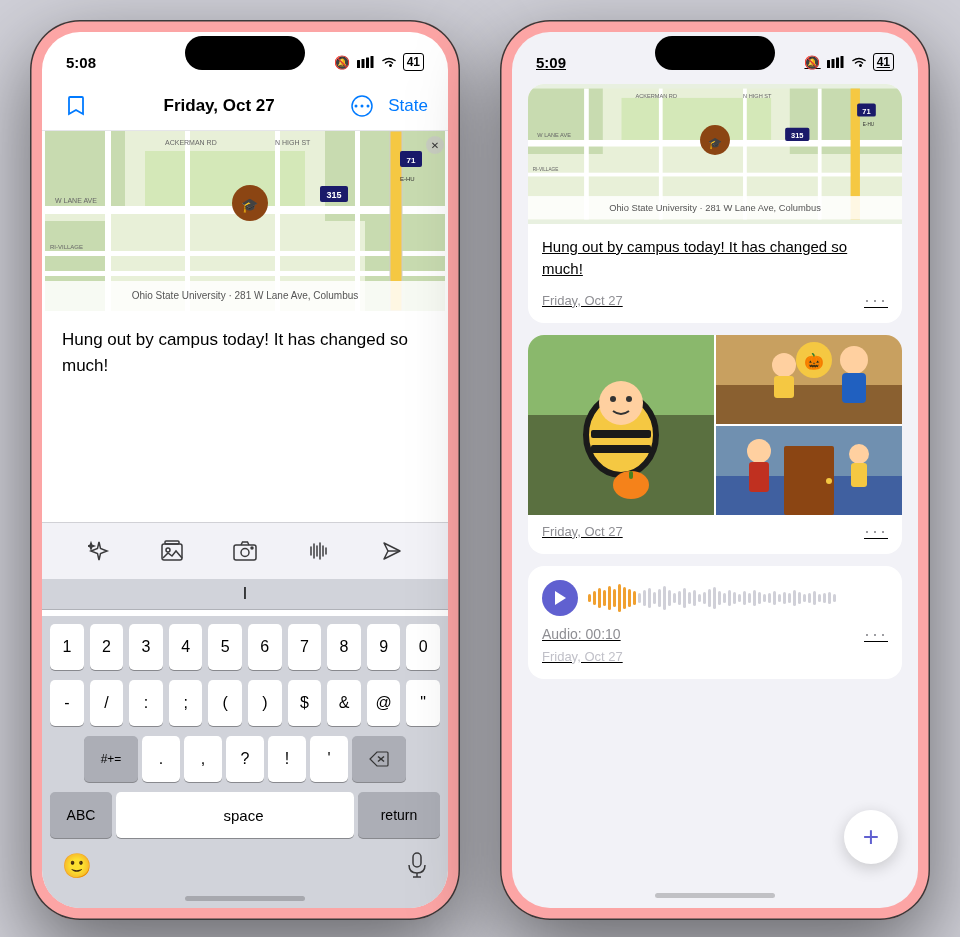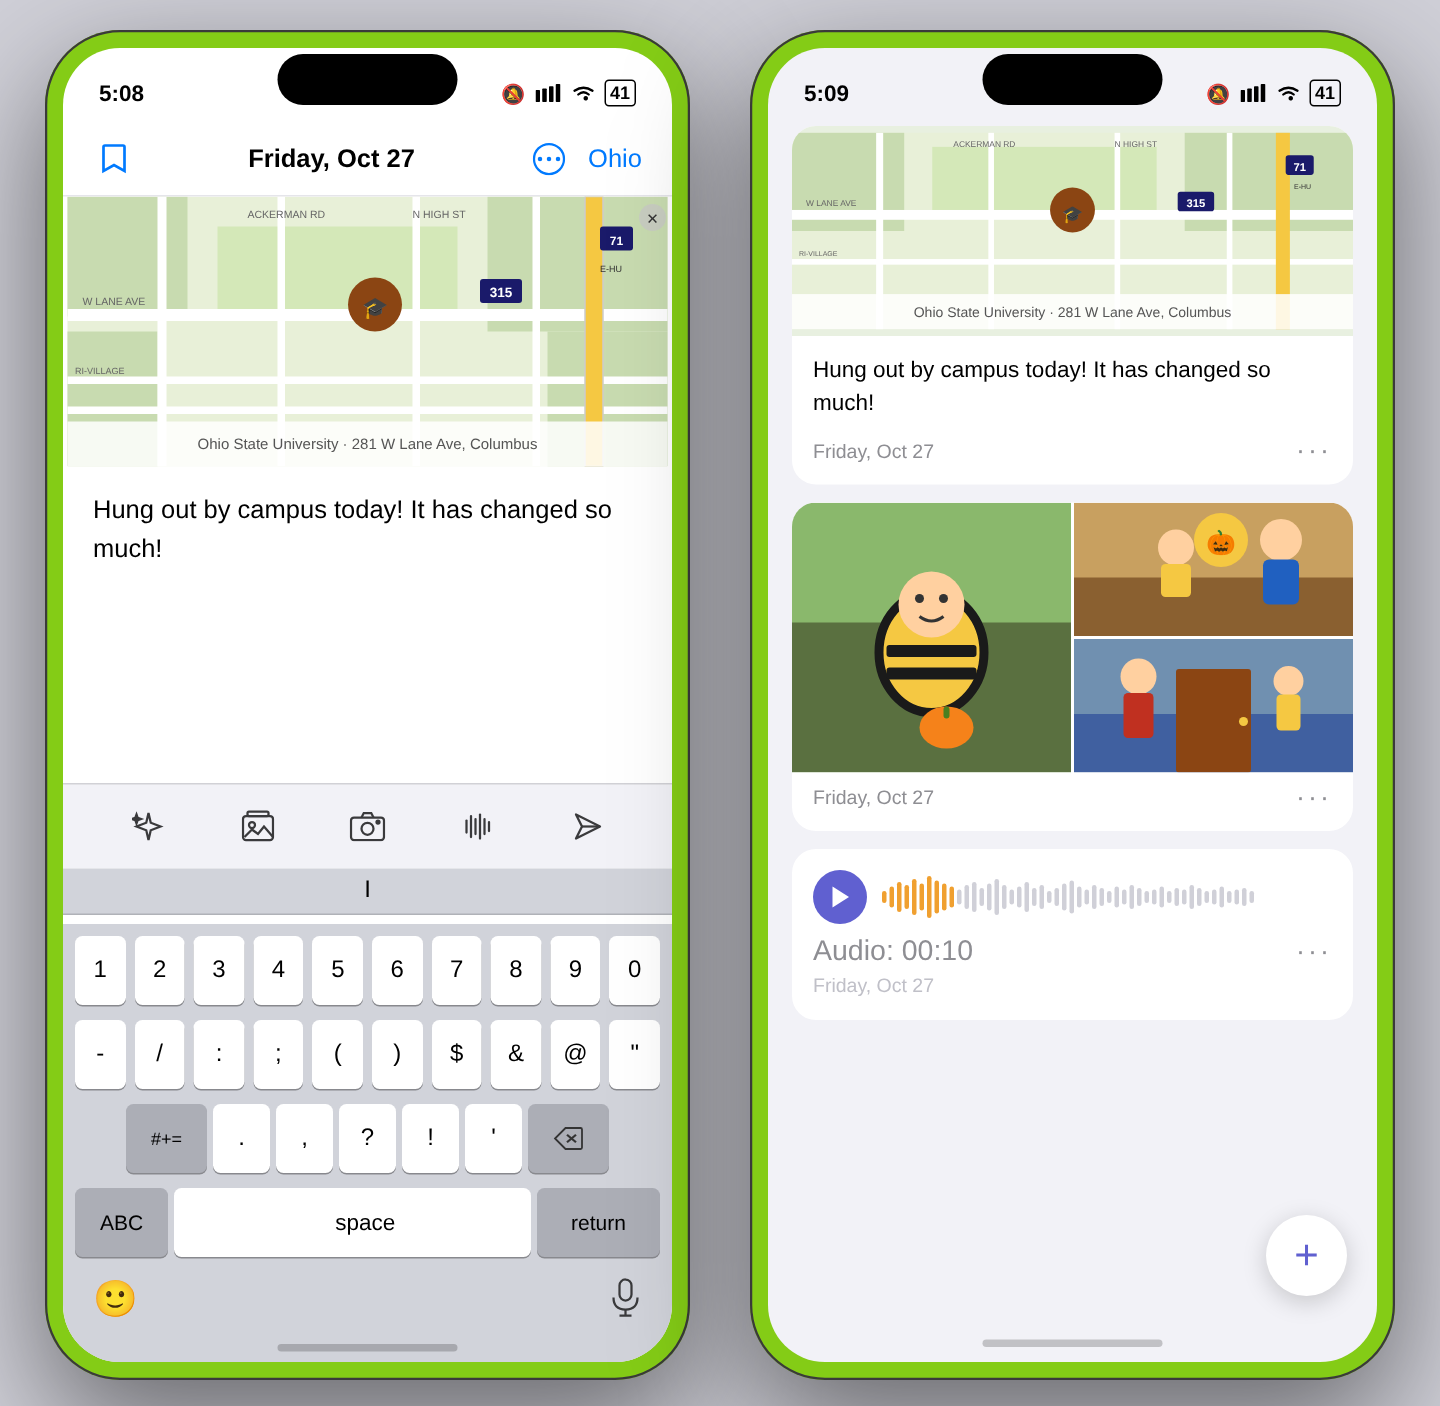--- a/index.html
+++ b/index.html
@@ -10,21 +10,21 @@
       align-items: center;
       min-height: 100vh;
       font-family: -apple-system, 'SF Pro Display', 'Helvetica Neue', sans-serif;
       gap: 40px;
       padding: 20px;
     }
 
     
     .phone {
       border-radius: 50px;
-      background: #84cc16;
+      background: #fca5a5;
       position: relative;
       box-shadow: 0 30px 80px rgba(0,0,0,0.5), inset 0 0 0 1.5px #3a3a3a;
     }
     .phone-left {
       width: 430px;
       height: 900px;
     }
     .phone-right {
       width: 430px;
       height: 900px;
@@ -32,21 +32,21 @@
     .phone-screen {
       position: absolute;
       border-radius: 38px;
       overflow: hidden;
       background: #f2f2f7;
     }
     .phone-left .phone-screen {
       top: 12px; left: 12px; right: 12px; bottom: 12px;
     }
     .phone-right .phone-screen {
-      top: 12px; left: 12px; right: 12px; bottom: 12px;
+      top: 12px; left: 12px; right: 12px; bottom: 12px; text-decoration: underline;
     }
 
     
     .dynamic-island {
       position: absolute;
       top: 16px;
       left: 50%;
       transform: translateX(-50%);
       width: 120px;
       height: 34px;
@@ -379,21 +379,21 @@
     .wbar-inactive {
       background: #d0d0d8;
     }
     .audio-meta-row {
       display: flex;
       justify-content: space-between;
       align-items: center;
       margin-top: 8px;
     }
     .audio-label {
-      font-size: 19px;
+      font-size: 14px;
       color: #8e8e93;
     }
     .audio-more {
       font-size: 18px;
       color: #8e8e93;
       letter-spacing: 2px;
     }
     .audio-date {
       font-size: 13px;
       color: #c0c0c8;
@@ -474,21 +474,21 @@
         <span class="entry-title">Friday, Oct 27</span>
         <div class="entry-header-actions">
           <div class="entry-dots">
             <svg width="22" height="22" viewBox="0 0 22 22" fill="none">
               <circle cx="5" cy="11" r="1.5" fill="#007aff"></circle>
               <circle cx="11" cy="11" r="1.5" fill="#007aff"></circle>
               <circle cx="17" cy="11" r="1.5" fill="#007aff"></circle>
               <circle cx="11" cy="11" r="10" stroke="#007aff" stroke-width="1.5" fill="none"></circle>
             </svg>
           </div>
-          <span class="entry-done">Ohio</span>
+          <span class="entry-done">State</span>
         </div>
       </div>
 
       <div class="entry-map">
         <svg class="map-svg-container" viewBox="0 0 400 180" xmlns="http://www.w3.org/2000/svg">
           <rect width="400" height="180" fill="#e8f0d8"></rect>
 
           <rect x="0" y="0" width="80" height="80" fill="#c8dbb0"></rect>
           <rect x="280" y="0" width="120" height="90" fill="#c8dbb0"></rect>
           <rect x="0" y="90" width="60" height="90" fill="#c8dbb0"></rect>

